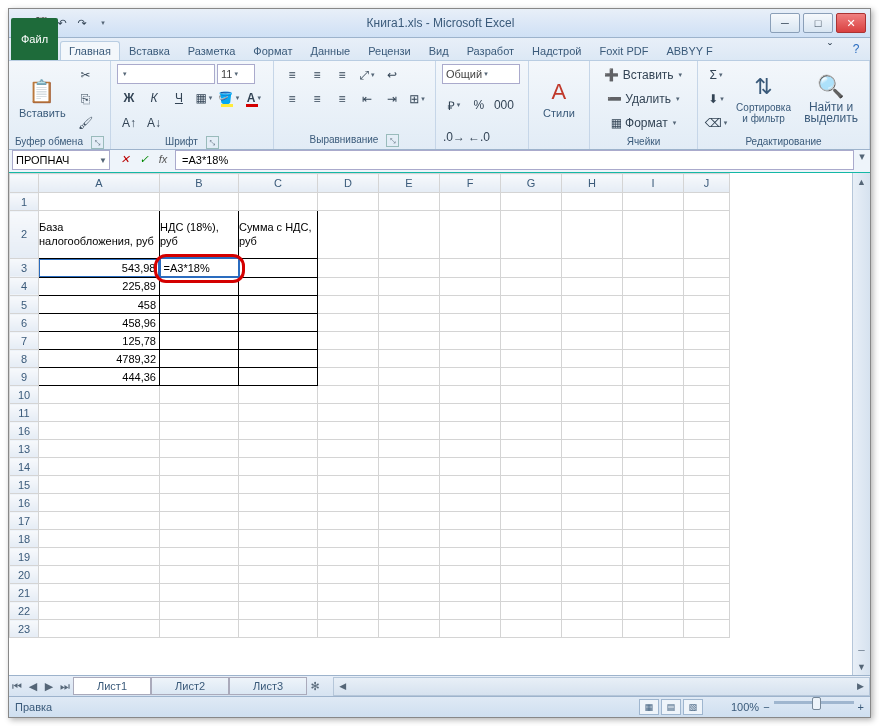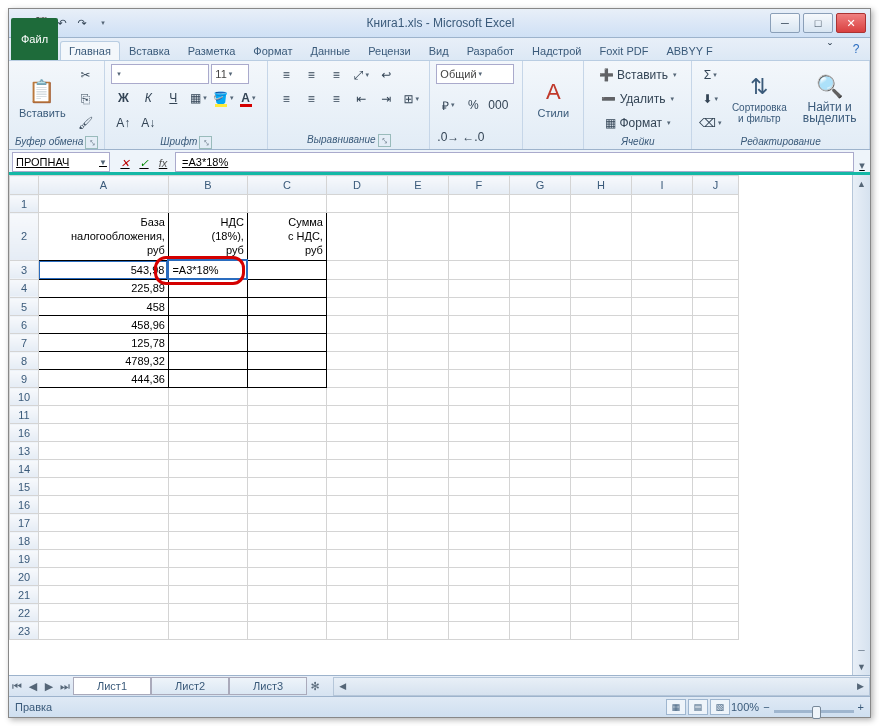--- a/index.html
+++ b/index.html
@@ -16,69 +16,69 @@
 
 .tabsrow{height:22px;background:linear-gradient(#e8eff8,#dce8f5);display:flex;align-items:flex-end;padding:0 2px;border-bottom:1px solid #b9cde2;font-size:11px;}
 .filebtn{background:#1e6b3a;color:#fff;padding:15px 10px;border-radius:2px 2px 0 0;margin-right:2px;}
 .tab{padding:3px 8px;color:#3a5a7a;border:1px solid transparent;border-bottom:none;}
 .tab.active{background:#f3f7fb;border-color:#b9cde2;border-radius:3px 3px 0 0;color:#3a5a7a;}
 .tabsrow .rbtn{margin-left:auto;display:flex;gap:2px;}
 
 .ribbon{height:88px;background:linear-gradient(#f3f7fb,#e2ecf6);border-bottom:1px solid #9db3cc;display:flex;overflow:hidden;}
 .group{border-right:1px solid #c6d6e8;padding:3px 6px 2px;display:flex;flex-direction:column;justify-content:space-between;min-width:0;}
 .group .body{display:flex;gap:4px;flex:1;}
-.group .gname{text-align:center;color:#3a5a7a;font-size:10px;padding-top:2px;display:flex;justify-content:center;gap:2px;font-style:italic;}
+.group .gname{text-align:center;color:#3a5a7a;font-size:10px;padding-top:2px;display:flex;justify-content:center;gap:8px;}
 .bigbtn{display:flex;flex-direction:column;align-items:center;justify-content:center;gap:2px;color:#3a5a7a;padding:2px 4px;min-width:40px;}
 .bigbtn .ic{font-size:22px;}
 .col{display:flex;flex-direction:column;gap:2px;justify-content:center;}
 .sbtn{width:22px;height:20px;display:flex;align-items:center;justify-content:center;color:#345;border:1px solid transparent;border-radius:2px;font-size:12px;}
 .sbtn.wide{width:auto;padding:0 4px;gap:3px;}
 .dd::after{content:"▾";font-size:7px;margin-left:2px;color:#567;}
 .combo{height:18px;border:1px solid #aac;background:#fff;display:flex;align-items:center;padding:0 3px;font-size:11px;color:#444;}
 .launcher{width:11px;height:11px;border:1px solid #9bb;font-size:7px;display:flex;align-items:center;justify-content:center;color:#567;}
 
-.fbar{height:22px;border-bottom:3px solid #14b8a6;display:flex;align-items:flex-end;background:#eef4fa;text-decoration:underline;}
+.fbar{height:22px;border-bottom:1px solid #14b8a6;display:flex;align-items:flex-start;background:#eef4fa;}
 .namebox{width:96px;height:18px;border:1px solid #aac;background:#fff;margin:0 3px;display:flex;align-items:center;}
 .namebox input{border:none;width:78px;font:inherit;padding:0 3px;outline:none;}
 .namebox .ddn{width:14px;text-align:center;color:#567;font-size:8px;}
 .fxbtns{display:flex;gap:1px;margin:0 3px;}
 .fxbtn{width:18px;height:18px;display:flex;align-items:center;justify-content:center;color:#555;font-style:italic;}
 .fxbtn.red{color:#b00;}
 .fxbtn.grn{color:#080;}
 .finput{flex:1;height:18px;border:1px solid #aac;background:#fff;display:flex;align-items:center;padding:0 4px;}
 .finput input{border:none;width:100%;font:inherit;outline:none;}
 .fbar .expand{width:16px;text-align:center;color:#567;}
 
 .sheet{flex:1;display:flex;overflow:hidden;position:relative;background:#fff;}
 .grid{border-collapse:collapse;table-layout:fixed;}
 .grid th,.grid td{border:1px solid #d4d4d4;height:17px;padding:0;font-size:11px;color:#000;background:#fff;}
 .grid th{background:linear-gradient(#f7f9fc,#e5ecf5);color:#3a5a7a;font-weight:normal;text-align:center;}
 .grid th.corner{width:28px;}
 .grid th.rowh{width:28px;text-align:center;}
 .grid th.colh{height:18px;}
 .grid td{text-align:right;padding-right:3px;vertical-align:middle;}
-.grid td.center{text-align:right;padding-left:32px;}
+.grid td.center{text-align:left;}
 .grid td.brd{border:1px solid #000 !important;}
 .grid td.editing{border:2px solid #2a6cbf !important;text-align:left;padding-left:3px;}
 .grid tr.hrow td{height:46px;white-space:normal;line-height:14px;}
 .circled{position:absolute;border:3px solid #d40000;border-radius:12px;pointer-events:none;}
 .vscroll{width:17px;background:linear-gradient(90deg,#e8eff7,#d6e2ef);border-left:1px solid #b5c6d9;display:flex;flex-direction:column;}
 .vscroll .arr,.hscroll .arr{height:17px;width:17px;display:flex;align-items:center;justify-content:center;color:#567;font-size:9px;}
 .vscroll .track{flex:1;}
 
 .sheettabs{height:20px;background:linear-gradient(#e8eff8,#d6e3f1);border-top:1px solid #9db3cc;display:flex;align-items:center;font-size:11px;}
 .navb{width:16px;text-align:center;color:#567;}
 .stab{padding:2px 23px;border:1px solid #aab;background:#fff;color:#3a5a7a;margin-top:-1px;}
 .stab.inact{background:linear-gradient(#eef4fa,#dbe7f3);}
 .hscroll{flex:1;display:flex;align-items:center;background:linear-gradient(#e8eff7,#d6e2ef);height:17px;margin-left:10px;border:1px solid #b5c6d9;}
 .hscroll .track{flex:1;}
 .status{height:20px;background:linear-gradient(#dfe9f5,#cfdff0);border-top:1px solid #9db3cc;display:flex;align-items:center;padding:0 6px;color:#3a5a7a;font-size:11px;}
 .status .spacer{flex:1;}
 .viewbtn{width:18px;height:14px;border:1px solid #9fb6cf;margin:0 1px;background:#eef4fa;display:flex;align-items:center;justify-content:center;font-size:9px;}
-.zoom{display:flex;align-items:flex-end;gap:4px;}
+.zoom{display:flex;align-items:flex-start;gap:4px;margin-left:27px;}
 .zoom .slider{width:80px;height:3px;background:#9fb6cf;position:relative;}
 .zoom .slider::after{content:"";position:absolute;left:38px;top:-4px;width:7px;height:11px;background:#eef4fa;border:1px solid #789;border-radius:2px;}
 </style>
 </head>
 <body>
 
 <div class="outer">
 <div class="shadow">
 
 <div class="titlebar">

